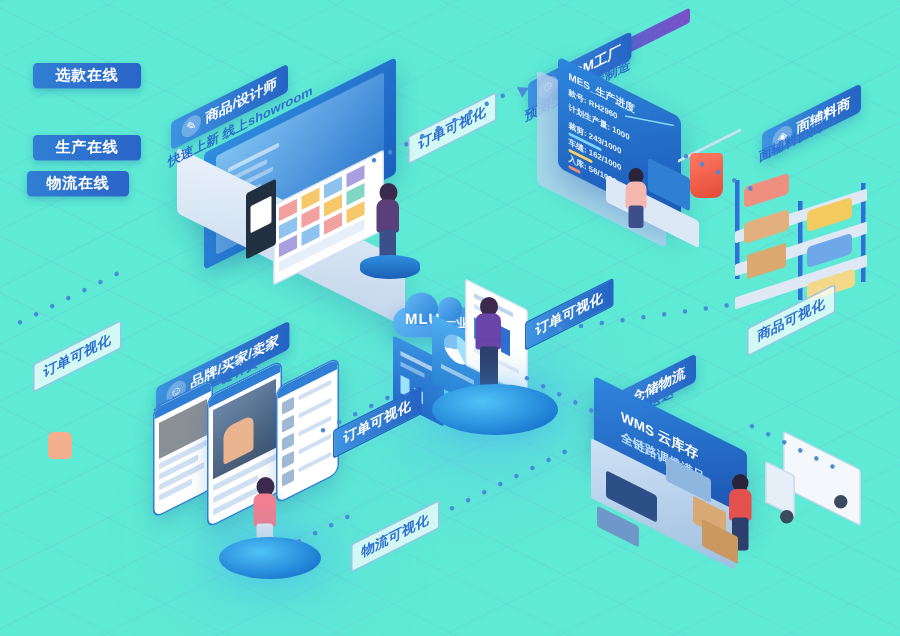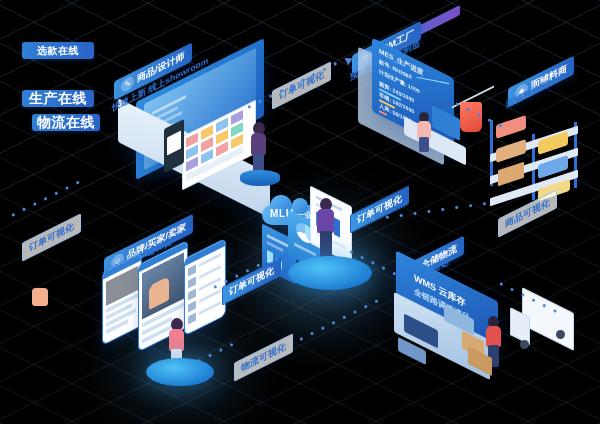--- a/index.html
+++ b/index.html
@@ -1,21 +1,21 @@
 <!DOCTYPE html>
 <html><head>
 <meta charset="utf-8">
 <style>
   html,body{margin:0;padding:0;}
   body{
     width:600px;height:424px;overflow:hidden;
     font-family:"Liberation Sans","DejaVu Sans",sans-serif;
     background:#ffffff;
   }
-  #stage{position:relative;width:600px;height:424px;overflow:hidden;background:#000000;}
+  #stage{position:relative;width:600px;height:424px;overflow:hidden;background:#5eead4;}
 
   
   .grid{
     position:absolute;inset:0;
     background-image:
       repeating-linear-gradient(26.57deg, rgba(120,165,215,.13) 0 1px, transparent 1px 34px),
       repeating-linear-gradient(-26.57deg, rgba(120,165,215,.13) 0 1px, transparent 1px 34px);
     pointer-events:none;
   }
   .glow{position:absolute;border-radius:50%;filter:blur(26px);pointer-events:none;}
@@ -132,24 +132,24 @@
 
 <div id="stage">
 
   <div class="grid"></div>
   <div class="glow" style="left:250px;top:215px;width:140px;height:110px;background:rgba(90,180,245,.30);"></div>
   <div class="glow" style="left:120px;top:320px;width:120px;height:90px;background:rgba(90,180,245,.22);"></div>
 
   <div class="pill" style="left:22px;top:42px;width:72px;height:17px;line-height:17px;font-size:10px;background:linear-gradient(90deg,#2f7fd4,#2b64c8);">
     <span>选款在线</span>
   </div>
-  <div class="pill" style="left:22px;top:90px;width:72px;height:17px;line-height:17px;font-size:14px;background:linear-gradient(90deg,#2f7fd4,#2b64c8);">
+  <div class="pill" style="left:22px;top:90px;width:72px;height:17px;line-height:17px;font-size:10px;background:linear-gradient(90deg,#2f7fd4,#2b64c8);">
     <span>生产在线</span>
   </div>
-  <div class="pill" style="left:32px;top:114px;width:68px;height:17px;line-height:17px;font-size:14px;background:linear-gradient(90deg,#2f7fd4,#2b64c8);">
+  <div class="pill" style="left:18px;top:114px;width:68px;height:17px;line-height:17px;font-size:10px;background:linear-gradient(90deg,#2f7fd4,#2b64c8);">
     <span>物流在线</span>
   </div>
 
   <div id="laptop" style="position:absolute;left:118px;top:70px;width:160px;height:120px;">
     <div class="lid"></div>
     <div class="lidface">
       <div class="row" style="left:8px;top:12px;width:34px;height:3px;background:rgba(255,255,255,.55);"></div>
       <div class="row" style="left:8px;top:19px;width:26px;height:3px;background:rgba(255,255,255,.4);"></div>
       <div class="row" style="left:8px;top:26px;width:30px;height:3px;background:rgba(255,255,255,.4);"></div>
       <div class="row" style="left:8px;top:33px;width:22px;height:3px;background:rgba(255,255,255,.35);"></div>

